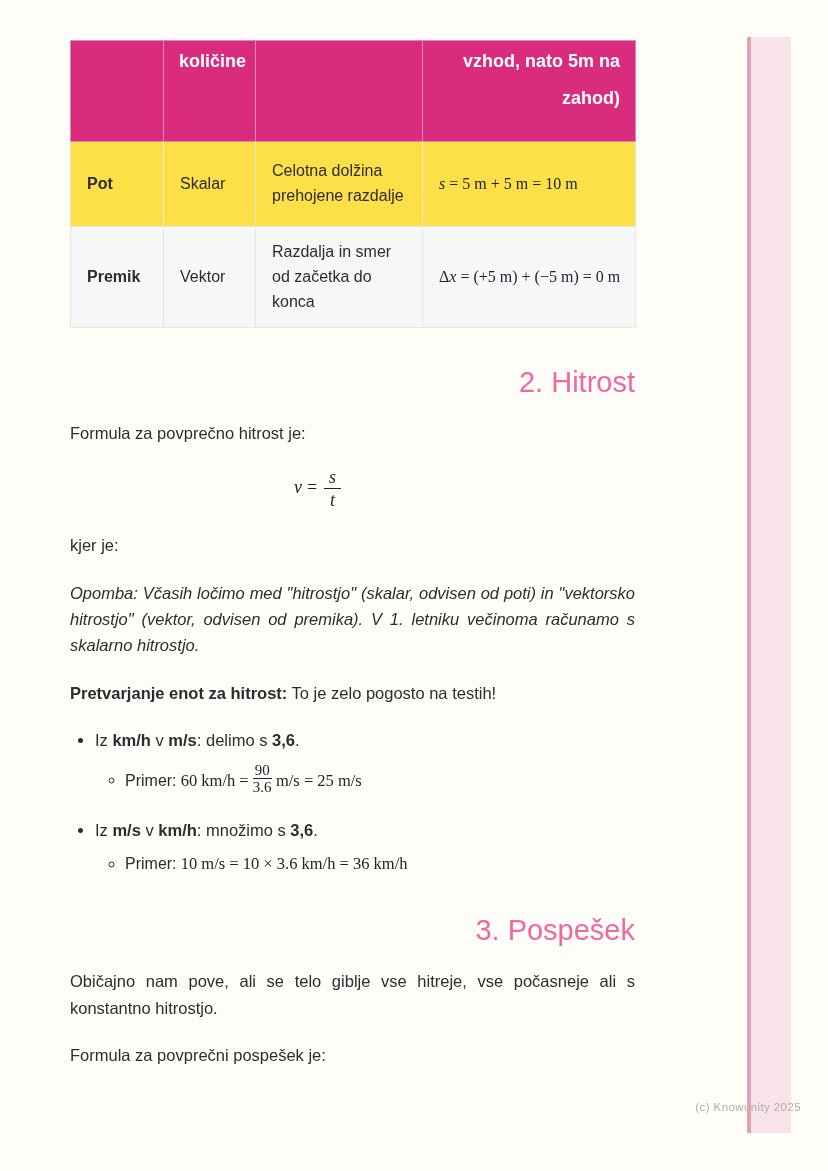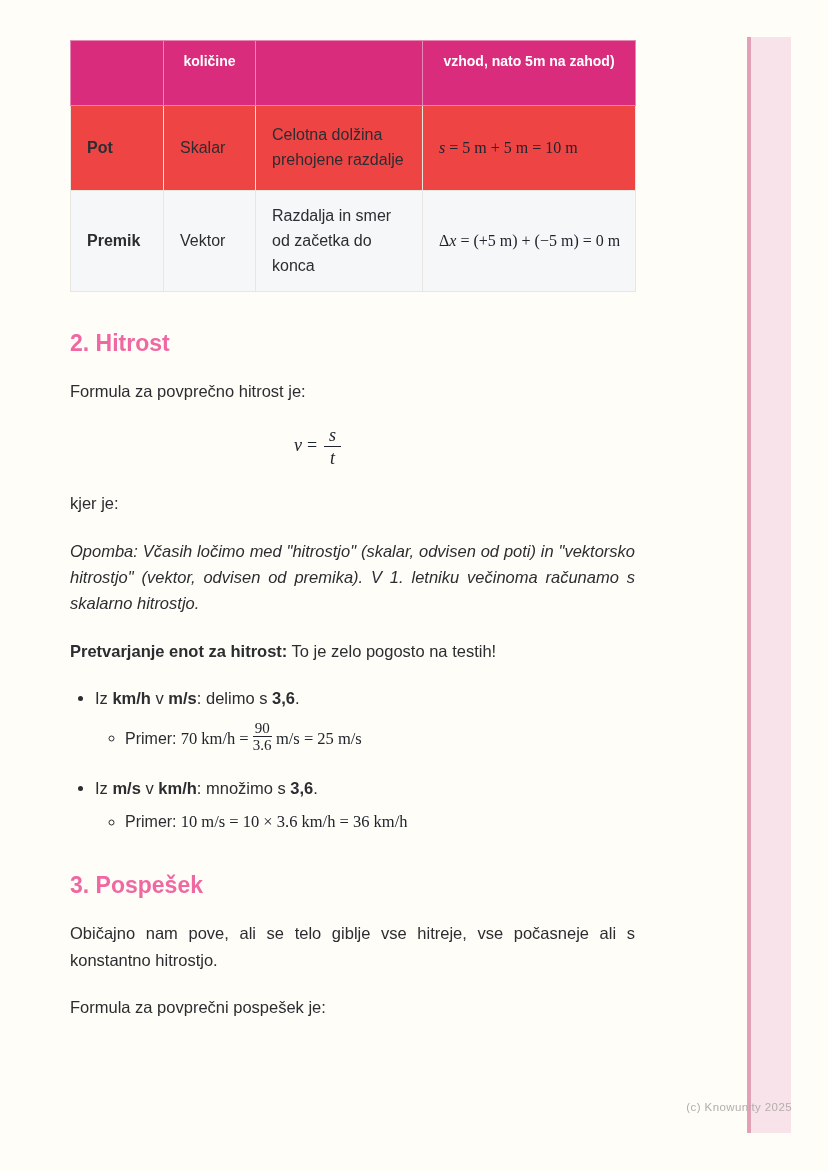--- a/index.html
+++ b/index.html
@@ -19,21 +19,21 @@
     width: 44px;
     height: 1096px;
     background: #f9e3ea;
     border-left: 4px solid #e3a1b7;
     box-sizing: border-box;
     z-index: 1;
   }
   .watermark {
     position: absolute;
     top: 1101px;
-    right: 36px;
+    right: 27px;
     font-size: 11.5px;
     letter-spacing: 0.4px;
     color: #b3aeac;
     z-index: 5;
   }
   .content {
     position: relative;
     margin-left: 70px;
     width: 565px;
     padding-top: 40px;
@@ -46,50 +46,51 @@
     table-layout: fixed;
   }
   table.cmp th, table.cmp td {
     border: 1px solid #e9e6e0;
     box-sizing: border-box;
   }
   table.cmp thead th {
     background: #da2c7c;
     color: #ffffff;
     font-weight: 700;
-    font-size: 14px;
-    text-align: center;
+    font-size: 18px;
+    text-align: right;
     vertical-align: top;
-    padding: 2px 15px 8px;
+    padding: 2px 15px 24px;
     line-height: 37px;
     height: 65px;
     border-color: #e389b4;
   }
   table.cmp tbody td {
     padding: 13px 16px;
     font-size: 16px;
     line-height: 1.55;
     vertical-align: middle;
   }
-  tr.row-a { background: #ef4444; height: 85px; }
+  tr.row-a { background: #fde047; height: 85px; }
   tr.row-b { background: #f5f7f8; height: 100px; }
   td.cname { font-weight: 700; }
   .mathcell {
     font-family: "Liberation Serif", "DejaVu Serif", serif;
     font-size: 15.5px;
     color: #20242c;
     white-space: nowrap;
   }
   .mathcell i { font-style: italic; }
   
   h2.section {
     color: #ef68a1;
-    font-size: 23px;
-    font-weight: 700;
+    font-size: 29px;
+    font-weight: 400;
     margin: 38px 0 0;
+    text-align: right;
   }
   .content p { margin: 21px 0 0; font-size: 16.5px; line-height: 1.6; }
   .justify { text-align: justify; }
   .note { font-style: italic; margin-top: 24px; }
   
   .formula-block {
     margin: 20px 70px 4px 0;
     text-align: center;
     font-family: "Liberation Serif", "DejaVu Serif", serif;
     font-size: 18px;
@@ -196,21 +197,21 @@
 
 
     <p class="note justify">Opomba: Včasih ločimo med "hitrostjo" (skalar, odvisen od poti) in "vektorsko hitrostjo" (vektor, odvisen od premika). V 1. letniku večinoma računamo s skalarno hitrostjo.</p>
 
     <p><b>Pretvarjanje enot za hitrost:</b><span> To je zelo pogosto na testih!</span></p>
 
     <ul class="conv">
       <li>
         <span>Iz </span><b>km/h</b><span> v </span><b>m/s</b><span>: delimo s </span><b>3,6</b><span>.</span>
         <ul class="sub">
-          <li><span>Primer:</span><span class="mtext"> 70 km/h = </span><span class="sfrac"><span class="num">90</span><span class="den">3.6</span></span><span class="mtext"> m/s = 25 m/s</span></li>
+          <li><span>Primer:</span><span class="mtext"> 60 km/h = </span><span class="sfrac"><span class="num">90</span><span class="den">3.6</span></span><span class="mtext"> m/s = 25 m/s</span></li>
         </ul>
       </li>
       <li>
         <span>Iz </span><b>m/s</b><span> v </span><b>km/h</b><span>: množimo s </span><b>3,6</b><span>.</span>
         <ul class="sub">
           <li><span>Primer:</span><span class="mtext"> 10 m/s = 10 × 3.6 km/h = 36 km/h</span></li>
         </ul>
       </li>
     </ul>
 

